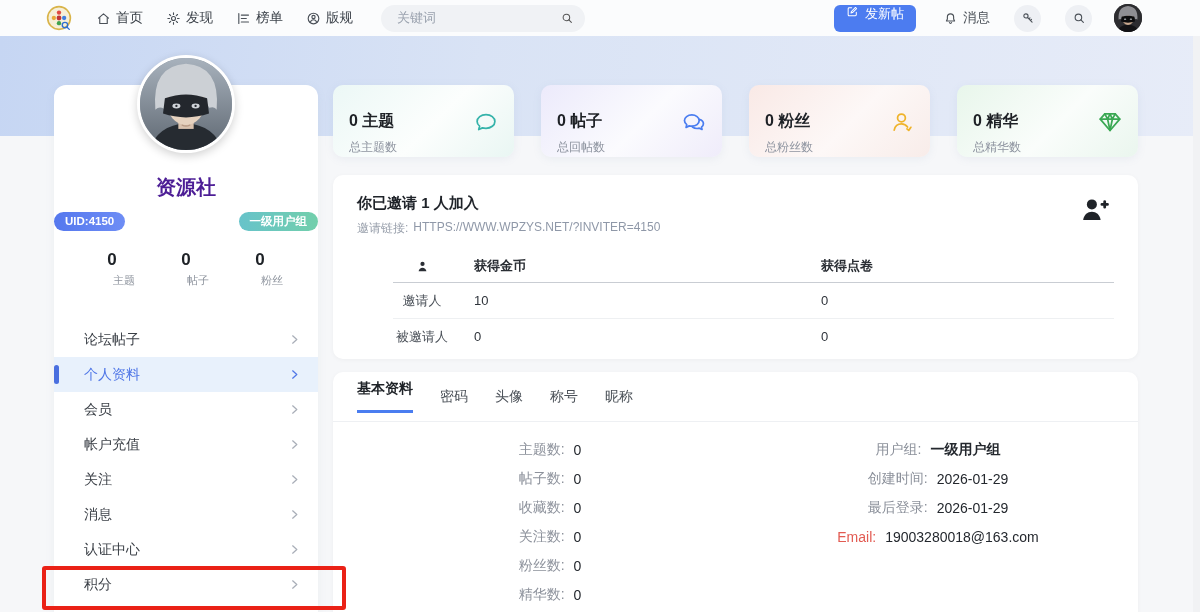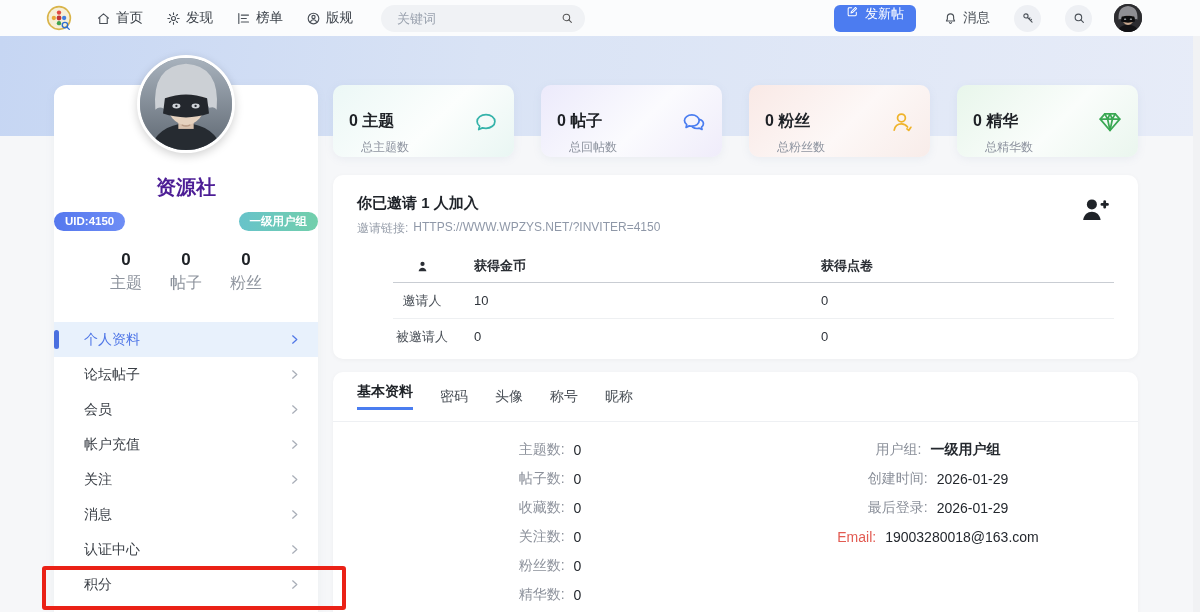--- a/index.html
+++ b/index.html
@@ -1,21 +1,21 @@
 <!DOCTYPE html>
 <html><head>
 <meta charset="utf-8">
 <style>
   html,body{margin:0;padding:0;background:#e9eaee;}
   .page{position:relative;width:1200px;height:612px;overflow:hidden;background:#f6f7f9;
         font-family:"Liberation Sans","DejaVu Sans",sans-serif;-webkit-font-smoothing:antialiased;}
 
   
   .navbar{position:absolute;left:0;top:0;width:100%;height:36px;background:#fbfcfd;
-          display:flex;align-items:center;z-index:10;}
+          display:flex;align-items:center;z-index:10;font-family:Liberation Mono, monospace;}
   .logo{width:26px;height:26px;margin-left:46px;cursor:pointer;flex:0 0 auto;}
   .nav-items{display:flex;margin-left:24px;gap:23px;}
   .nav-item{display:flex;align-items:center;gap:5px;font-size:13.5px;color:#3d434b;cursor:pointer;white-space:nowrap;}
   .nav-item svg{width:15px;height:15px;color:#4a5058;}
   .search-box{position:relative;margin-left:28px;width:204px;height:27px;background:#f0f2f5;border-radius:14px;
               display:flex;align-items:center;}
   .search-box input{border:0;outline:0;background:transparent;margin-left:14px;width:150px;font-size:13px;color:#333;font-family:inherit;}
   .search-box input::placeholder{color:#9aa2ae;}
   .search-box .mag{position:absolute;right:11px;width:14px;height:14px;color:#555;}
   .nav-right{margin-left:auto;display:flex;align-items:center;margin-right:58px;}
@@ -40,38 +40,38 @@
              box-shadow:0 2px 10px rgba(120,140,170,.08);z-index:2;}
   .avatar-lg{position:absolute;left:50%;transform:translateX(-50%);top:-30px;width:92px;height:92px;border-radius:50%;
              border:3px solid #fff;box-shadow:0 3px 10px rgba(0,0,0,.18);overflow:hidden;background:#8f99a4;}
   .username{position:absolute;top:89px;width:100%;text-align:center;font-size:20px;font-weight:bold;color:#4c1d95;}
   .badges{position:absolute;top:127px;width:100%;display:flex;justify-content:space-between;gap:10px;}
   .badge{height:19px;line-height:19px;padding:0 11px;border-radius:10px;font-size:11.5px;font-weight:bold;color:#fff;}
   .badge.uid{background:linear-gradient(90deg,#5578ee,#6e8df5);}
   .badge.grp{background:linear-gradient(90deg,#67c3ca,#72cfab);}
   .stats{position:absolute;top:165px;width:100%;display:flex;justify-content:center;gap:28px;text-align:center;}
   .stat-v{font-size:17px;font-weight:bold;color:#1c2025;}
-  .stat-l{font-size:16px;color:#8d939d;margin-top:3px;}
+  .stat-l{font-size:11px;color:#8d939d;margin-top:3px;margin-left:24px;}
   .menu{position:absolute;top:237px;width:100%;}
   .menu-item{position:relative;height:35px;display:flex;align-items:center;padding:0 18px 0 30px;
              font-size:14px;color:#3a3f46;cursor:pointer;box-sizing:border-box;}
   .menu-item .chev{margin-left:auto;width:11px;height:11px;color:#a9aeb8;flex:0 0 auto;}
   .menu-item.active{background:#e8f1fc;color:#5077e7;}
   .menu-item.active::before{content:"";position:absolute;left:0;top:8px;width:5px;height:19px;border-radius:3px;background:#4a6fdf;}
   .menu-item.active .chev{color:#5077e7;}
 
   .annotation{position:absolute;left:42px;top:566px;width:296px;height:36px;border:4px solid #ea2116;
               border-radius:3px;z-index:30;pointer-events:none;}
 
   
   .cards-row{position:absolute;left:333px;top:85px;width:805px;display:flex;justify-content:space-between;}
   .scard{position:relative;width:181px;height:72px;border-radius:10px;padding:26px 16px;box-sizing:border-box;
          box-shadow:0 2px 8px rgba(130,150,180,.10);}
   .scard .t{font-size:16px;font-weight:bold;color:#1e2126;}
-  .scard .s{font-size:12px;color:#8d939f;margin-top:7px;margin-left:12px;}
+  .scard .s{font-size:12px;color:#8d939f;margin-top:7px;}
   .scard svg{position:absolute;right:15px;top:24px;width:26px;height:26px;}
   .scard.c1{background:linear-gradient(135deg,#ecf8f6 0%,#fcfefd 55%,#e9f6f3 100%);}
   .scard.c2{background:linear-gradient(135deg,#eceafb 0%,#fbfbfe 55%,#efecfa 100%);}
   .scard.c3{background:linear-gradient(135deg,#f9e9e6 0%,#fdf8f7 55%,#f8ece9 100%);}
   .scard.c4{background:linear-gradient(135deg,#e8f6eb 0%,#fafdfb 55%,#eaf6ee 100%);}
   .scard.c1 svg{color:#35b3aa;}.scard.c2 svg{color:#4a7df0;}
   .scard.c3 svg{color:#efb32b;}.scard.c4 svg{color:#3aa853;}
 
   
   .invite-card{position:absolute;left:333px;top:175px;width:805px;height:184px;background:#fff;border-radius:10px;
@@ -88,21 +88,21 @@
   .itable .c0{text-align:center;color:#4a5058;}
   .itable .cg{padding-left:23px;}
   .itable .hrow .c0 svg{width:15px;height:15px;color:#2a2e34;vertical-align:middle;}
 
   
   .detail-card{position:absolute;left:333px;top:372px;width:805px;height:240px;background:#fff;
                border-radius:10px 10px 0 0;box-shadow:0 1px 5px rgba(0,0,0,.04);box-sizing:border-box;}
   .tabs{display:flex;align-items:center;gap:27px;padding:0 24px;height:49px;border-bottom:1px solid #eef0f3;}
   .tab{font-size:14px;color:#4b5158;cursor:pointer;}
   .tab.active{font-weight:bold;color:#1f2328;}
-  .tab.active .tt{display:inline-block;border-bottom:3px solid #4a7df0;padding-bottom:6px;}
+  .tab.active .tt{display:inline-block;border-bottom:3px solid #4a7df0;padding-bottom:12px;}
   .dcol{position:absolute;width:380px;}
   .dcol.left{left:27px;top:63px;}
   .dcol.right{left:415px;top:63px;}
   .drow2{height:29px;display:flex;align-items:center;font-size:14px;justify-content:center;}
   .dlabel{color:#8c919b;}
   .dvalue{color:#24282e;margin-left:9px;}
   .dvalue.bold{font-weight:bold;}
   .dlabel.red{color:#e25b52;}
 </style>
 </head>
@@ -245,28 +245,28 @@
         <div class="stat-v">0</div>
         <div class="stat-l">帖子</div>
       </div>
       <div>
         <div class="stat-v">0</div>
         <div class="stat-l">粉丝</div>
       </div>
     </div>
 
     <div class="menu">
+      <div class="menu-item">
+        <span>论坛帖子</span>
+        <svg class="chev" viewBox="0 0 12 12" fill="none" stroke="currentColor" stroke-width="1.4" stroke-linecap="round" stroke-linejoin="round">
+            <path d="M4 2l4.5 4L4 10"></path>
+          </svg>
+      </div>
       <div class="menu-item active">
         <span>个人资料</span>
-        <svg class="chev" viewBox="0 0 12 12" fill="none" stroke="currentColor" stroke-width="1.4" stroke-linecap="round" stroke-linejoin="round">
-            <path d="M4 2l4.5 4L4 10"></path>
-          </svg>
-      </div>
-      <div class="menu-item">
-        <span>论坛帖子</span>
         <svg class="chev" viewBox="0 0 12 12" fill="none" stroke="currentColor" stroke-width="1.4" stroke-linecap="round" stroke-linejoin="round">
             <path d="M4 2l4.5 4L4 10"></path>
           </svg>
       </div>
       <div class="menu-item">
         <span>会员</span>
         <svg class="chev" viewBox="0 0 12 12" fill="none" stroke="currentColor" stroke-width="1.4" stroke-linecap="round" stroke-linejoin="round">
             <path d="M4 2l4.5 4L4 10"></path>
           </svg>
       </div>

